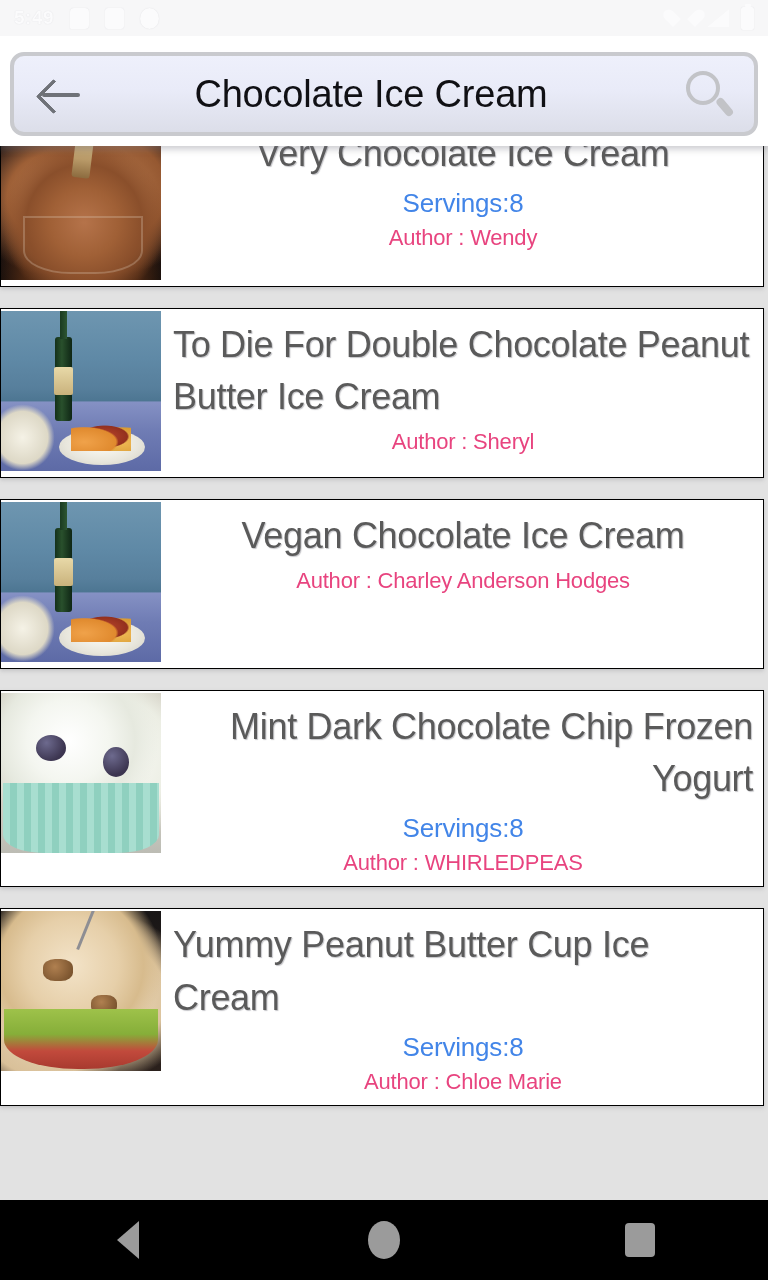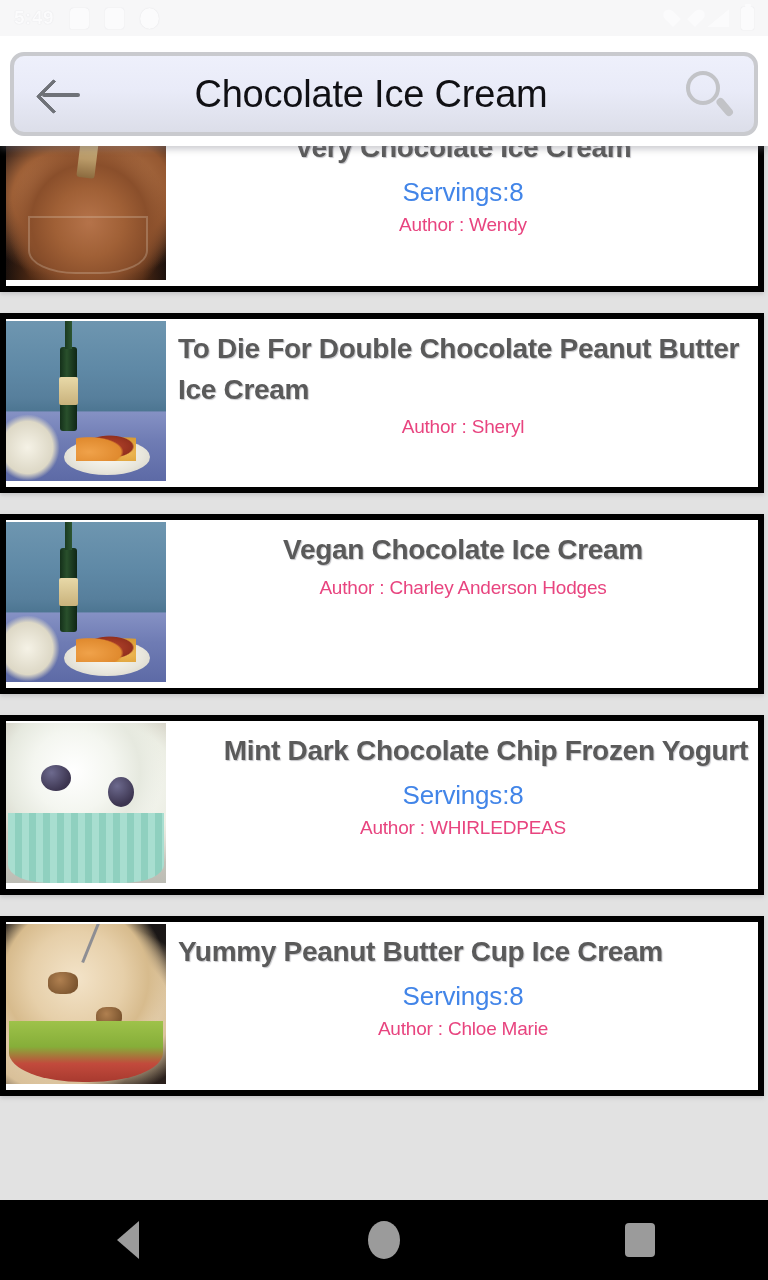--- a/index.html
+++ b/index.html
@@ -181,21 +181,21 @@
     width: 768px;
     height: 1060px;
     background: #e2e2e2;
     overflow: hidden;
     z-index: 10;
   }
 
   .card {
     position: relative;
     background: #ffffff;
-    border: 6px solid #000000;
+    border: 1px solid #000000;
     margin: 0 4px 21px 0;
     box-shadow: 0 2px 4px rgba(140,140,145,0.35);
     display: flex;
     align-items: flex-start;
     min-height: 160px;
     padding-bottom: 6px;
   }
   .card.first {
     margin-top: -22px;
     border-top: none;
@@ -337,38 +337,38 @@
     background: #8e8e93;
     transform: rotate(22deg);
   }
 
   .card-body {
     flex: 1;
     padding: 10px 10px 4px 12px;
     min-width: 0;
   }
   .recipe-title {
-    font-size: 28px;
-    font-weight: bold;
+    font-size: 36px;
+    font-weight: normal;
     color: #5a5a5a;
     line-height: 1.45;
     text-align: center;
     text-shadow: 1px 1px 1px rgba(175,175,180,0.75);
     letter-spacing: -0.3px;
   }
   .recipe-servings {
     margin-top: 8px;
     font-size: 26px;
     color: #4285e8;
     text-align: center;
     letter-spacing: -0.2px;
   }
   .recipe-author {
     margin-top: 6px;
-    font-size: 19px;
+    font-size: 22px;
     color: #e8447f;
     text-align: center;
     letter-spacing: -0.2px;
   }
 
   
   .navbar {
     position: absolute;
     bottom: 0; left: 0;
     width: 768px;

